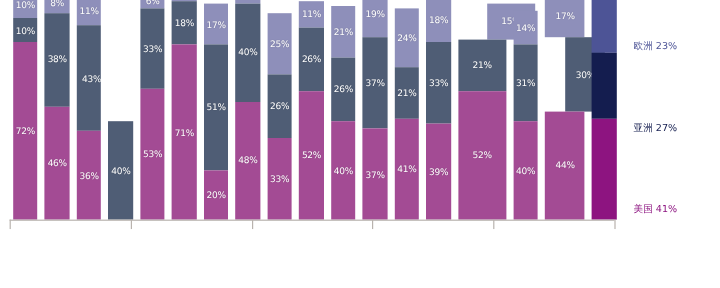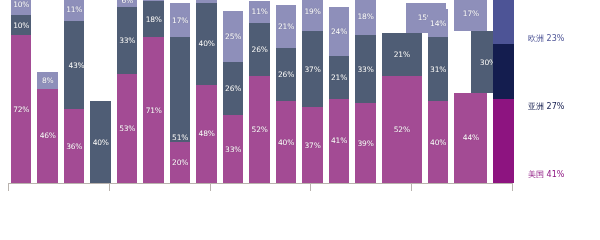--- a/index.html
+++ b/index.html
@@ -125,20 +125,23 @@
           <div class="seg us" style="height: 72%;">
             <span class="seg-label">72%</span>
           </div>
         </div>
       </div>
       <div class="bar-slot">
         <div class="bar">
           <div class="seg eu" style="height: 8%;">
             <span class="seg-label">8%</span>
           </div>
+          <div class="seg asia" style="height: 38%;">
+            <span class="seg-label">38%</span>
+          </div>
           <div class="seg us" style="height: 46%;">
             <span class="seg-label">46%</span>
           </div>
         </div>
       </div>
       <div class="bar-slot">
         <div class="bar">
           <div class="seg eu" style="height: 11%;">
             <span class="seg-label">11%</span>
           </div>
@@ -179,21 +182,21 @@
           <div class="seg us" style="height: 71%;">
             <span class="seg-label">71%</span>
           </div>
         </div>
       </div>
       <div class="bar-slot">
         <div class="bar">
           <div class="seg eu" style="height: 17%;">
             <span class="seg-label">17%</span>
           </div>
-          <div class="seg asia" style="height: 51%; align-items: flex-end;">
+          <div class="seg asia" style="height: 51%;">
             <span class="seg-label">51%</span>
           </div>
           <div class="seg us" style="height: 20%;">
             <span class="seg-label">20%</span>
           </div>
         </div>
       </div>
       <div class="bar-slot">
         <div class="bar">
           <div class="seg eu" style="height: 9%;">

